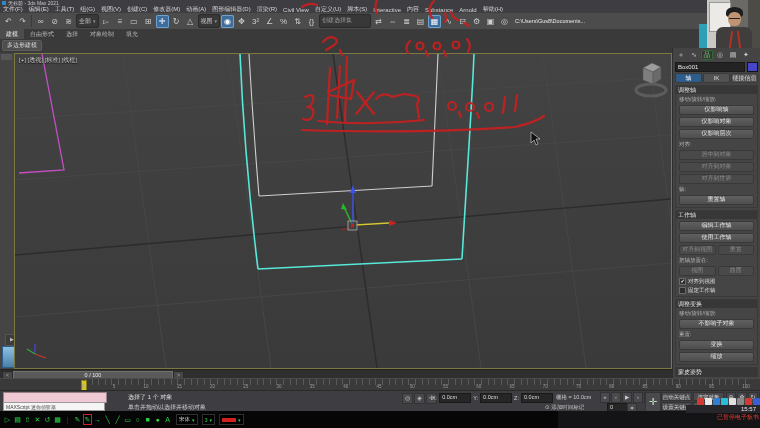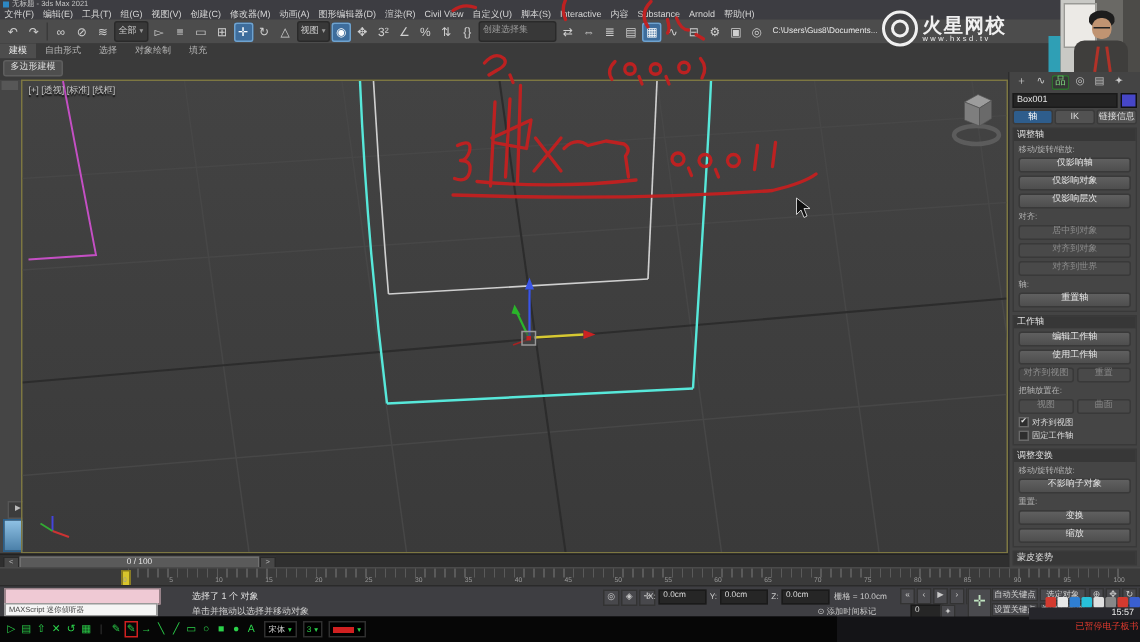--- a/index.html
+++ b/index.html
@@ -471,27 +471,20 @@
         <span class="gval">3</span>
           <span class="caret">▾</span>
       </span>
       <span class="acombo">
         <span id="redswatch"></span>
           <span class="caret">▾</span>
       </span>
     </div>
   </div>
 
-  <div class="abs" id="watermark">
-    <span id="wmlogo"></span>
-    <span id="wmtext">
-      <div class="brand">火星网校</div>
-      <div class="url">www.hxsd.tv</div>
-    </span>
-  </div>
   <div class="abs" id="tealstrip"></div>
   <div class="abs" id="webcam">
     <span class="wb"></span>
     <span class="torso"></span>
     <span class="lan1"></span>
     <span class="lan2"></span>
     <span class="hair"></span>
     <span class="face"></span>
     <span class="glasses"></span>
   </div>

